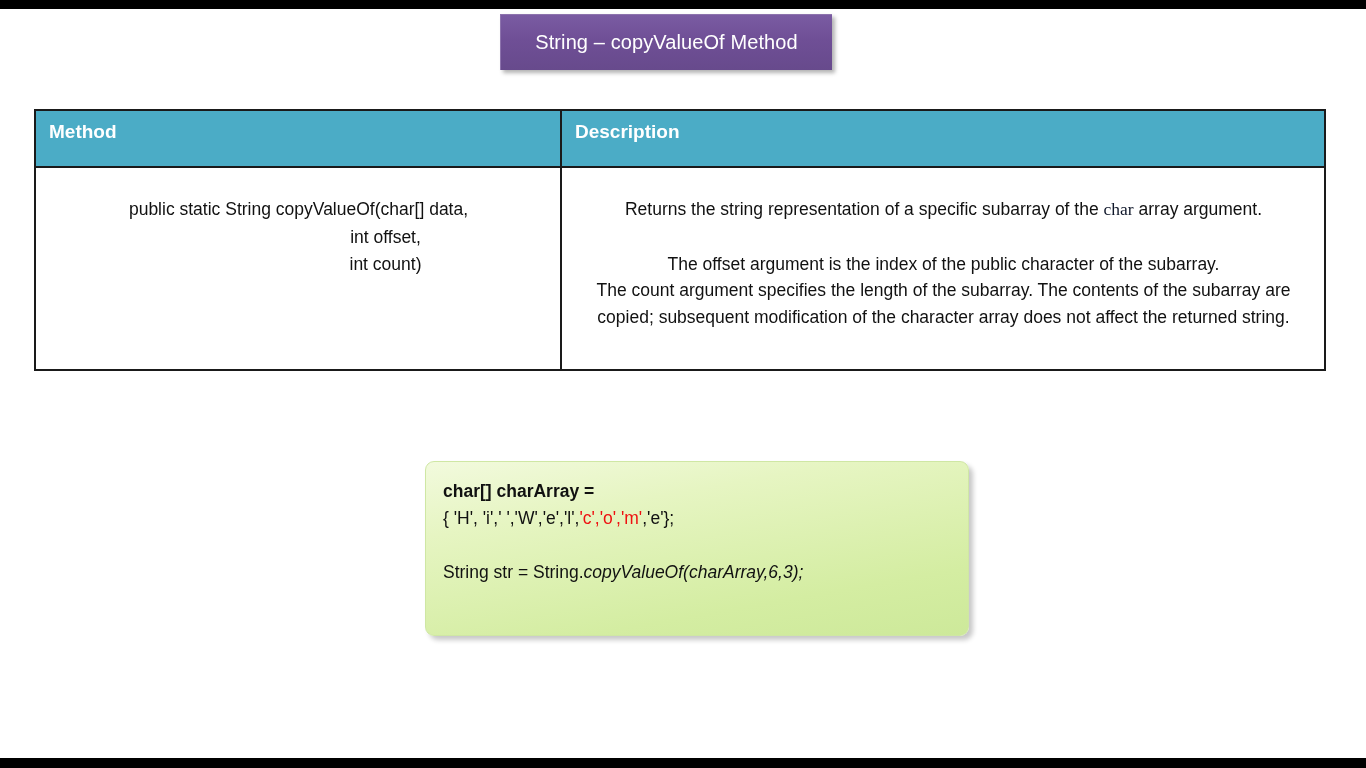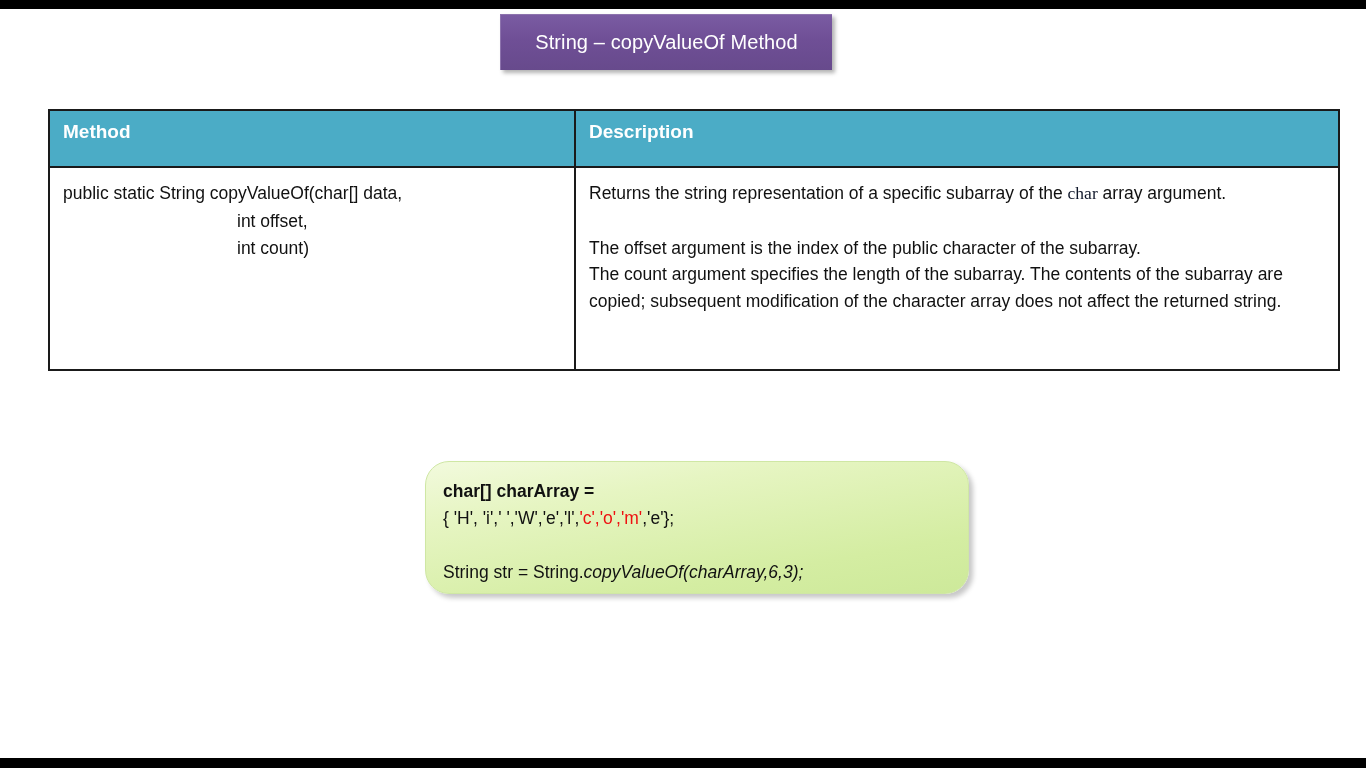--- a/index.html
+++ b/index.html
@@ -54,21 +54,21 @@
     font-size: 20px;
     font-weight: 400;
     letter-spacing: 0.1px;
     white-space: nowrap;
     font-family: "Liberation Sans", sans-serif;
   }
 
   
   .method-table {
     position: absolute;
-    left: 48px;
+    left: 34px;
     top: 109px;
     width: 1290px;
     border-collapse: collapse;
     table-layout: fixed;
     background: #ffffff;
   }
   .method-table th,
   .method-table td {
     border: 2px solid #1a1a1a;
     vertical-align: top;
@@ -85,21 +85,22 @@
   }
   .th-label {
     color: #ffffff;
     font-size: 19px;
     font-weight: bold;
     font-family: "Liberation Sans", sans-serif;
   }
 
   .method-table tbody td {
     height: 203px;
-    padding: 12px 12px 10px 13px;
+    padding: 28px 12px 10px 13px;
+    text-align: center;
   }
 
   .sig-line {
     font-size: 17.5px;
     color: #111111;
     line-height: 27.5px;
     white-space: pre;
     font-family: "Liberation Sans", sans-serif;
   }
   .sig-indent { padding-left: 174px; }
@@ -113,22 +114,22 @@
   }
   .desc-gap { height: 28px; }
   .kw-red { color: #0f172a; font-family: Liberation Serif, serif; }
 
   
   .code-box {
     position: absolute;
     left: 425px;
     top: 461px;
     width: 544px;
-    height: 133px;
-    border-radius: 24px;
+    height: 175px;
+    border-radius: 9px;
     background: linear-gradient(170deg, #f2fadd 0%, #e6f5c2 28%, #d4eda2 75%, #cde99a 100%);
     border: 1px solid #cfe7a4;
     box-shadow: 4px 4px 5px rgba(0,0,0,0.22);
     padding: 16px 0 0 17px;
   }
   .code-line {
     font-size: 17.5px;
     color: #111111;
     line-height: 27px;
     white-space: pre;

